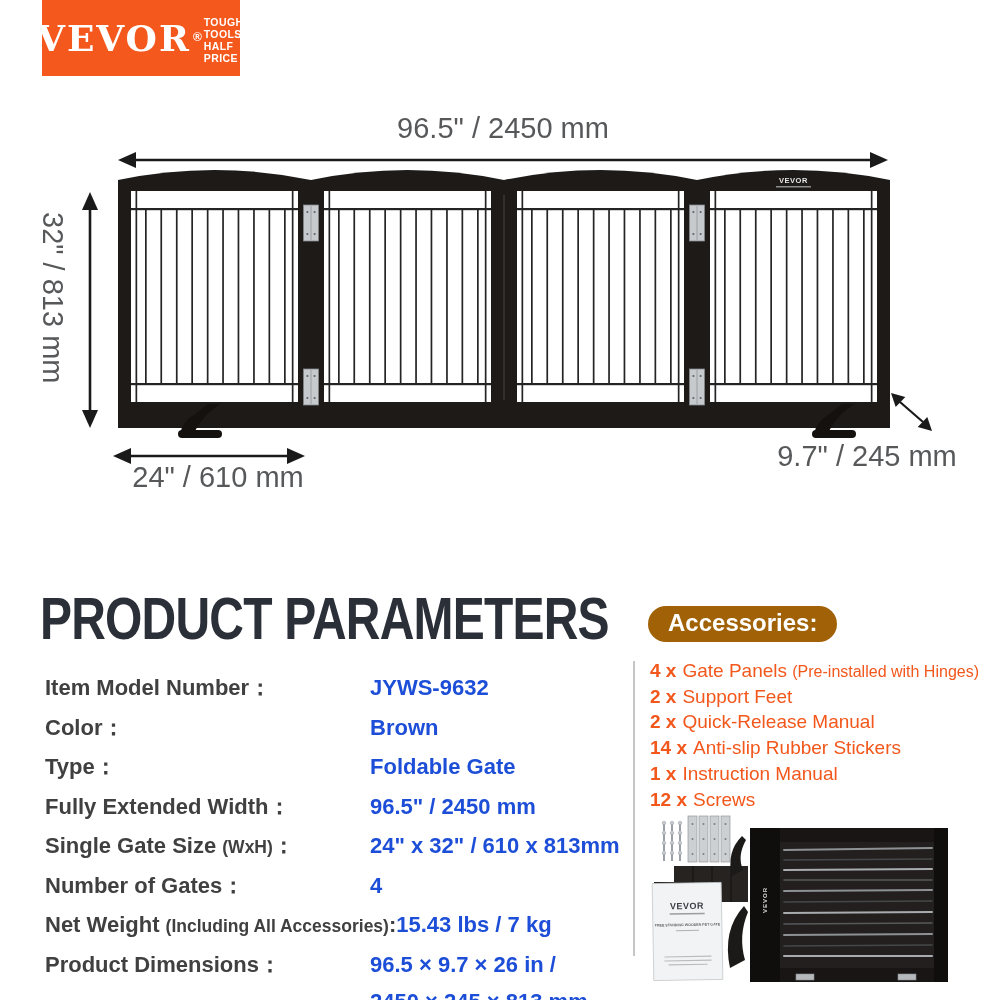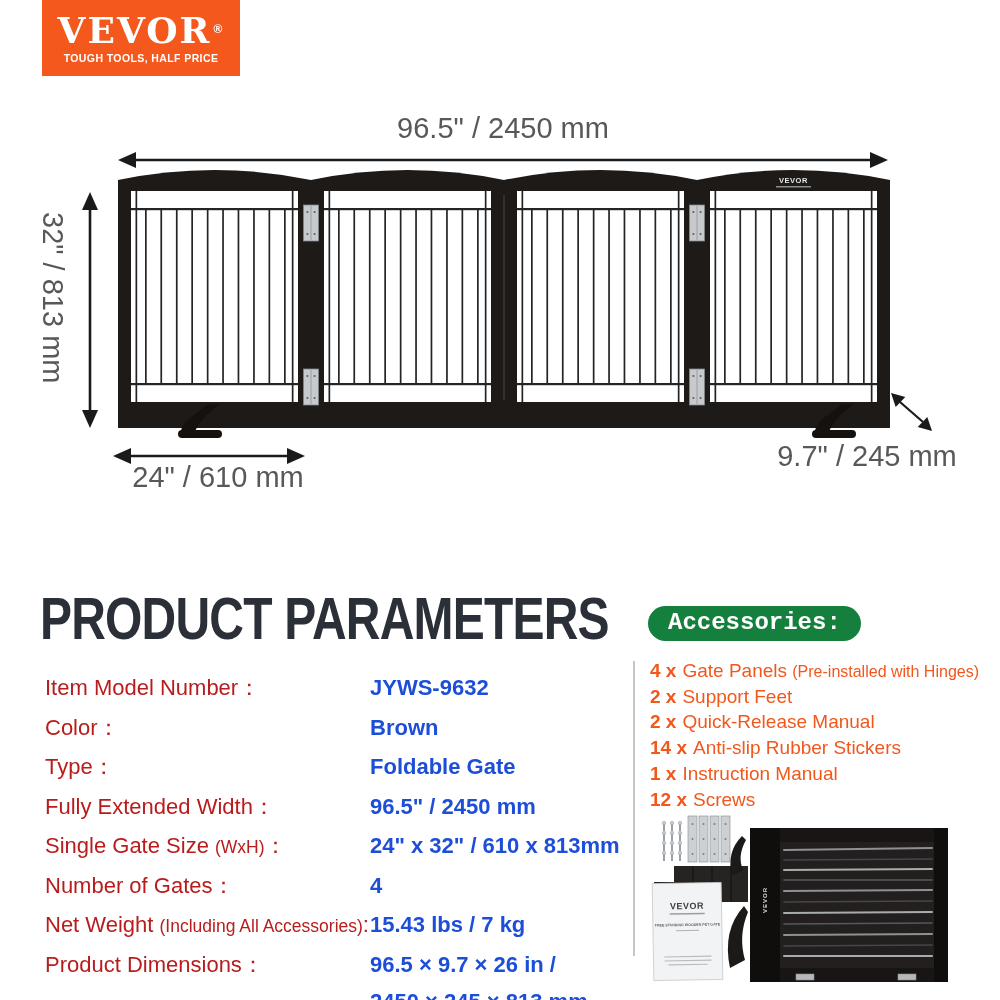--- a/index.html
+++ b/index.html
@@ -2,46 +2,46 @@
 <html><head>
 <meta charset="utf-8">
 <style>
   html,body { margin:0; padding:0; }
   body { width:1000px; height:1000px; background:#ffffff; position:relative; overflow:hidden;
          font-family:"Liberation Sans", sans-serif; }
   .abs { position:absolute; }
 
   
   .logo { left:42px; top:0; width:198px; height:76px; background:#F4581C; color:#fff;
-          display:flex; flex-direction:column; align-items:center; justify-content:center; }
+          display:flex; flex-direction:row; align-items:center; justify-content:center; }
   .logo-main { font-family:"DejaVu Serif", serif; font-weight:bold; font-size:36px;
                letter-spacing:2px; line-height:1; }
   .logo-reg { font-size:12px; vertical-align:10px; font-family:"Liberation Sans",sans-serif; margin-left:2px; }
   .logo-tag { font-size:10.5px; font-weight:bold; letter-spacing:0.4px; margin-top:4px; }
 
   
   .dim { color:#57585A; font-size:29px; text-align:center; white-space:nowrap; }
   .width-label { left:280px; top:112px; width:446px; }
   .height-label { left:36px; top:212px; writing-mode:vertical-rl; }
   .panel-width-label { left:88px; top:461px; width:260px; }
   .depth-label { left:742px; top:440px; width:250px; }
 
   
   .ptitle { left:40px; top:588px; font-size:60px; font-weight:bold; color:#2B2F38;
             letter-spacing:-1px; white-space:nowrap; transform:scaleX(0.8); transform-origin:left top;
             line-height:62px; }
   .params { left:45px; top:669px; width:600px; }
   .prow { display:flex; align-items:baseline; }
-  .plabel { flex:0 0 325px; white-space:nowrap; color:#b91c1c; font-size:22px; line-height:37.5px; }
+  .plabel { flex:0 0 325px; white-space:nowrap; color:#404040; font-size:22px; line-height:37.5px;font-weight:bold; }
   .psmall { font-size:17.5px; }
   .pvalue { font-weight:bold; color:#1d4ed8; font-size:22px; white-space:nowrap; line-height:37.5px; }
 
   
-  .acc-pill { left:648px; top:606px; background:#15803d; color:#fff; font-weight:bold;
-              font-size:24px; padding:3px 20px 5px 20px; border-radius:18px; white-space:nowrap;font-family:Liberation Mono, monospace; }
+  .acc-pill { left:648px; top:606px; background:#a16207; color:#fff; font-weight:bold;
+              font-size:24px; padding:3px 20px 5px 20px; border-radius:18px; white-space:nowrap; }
   .acc-divider { left:633px; top:661px; width:2px; height:295px; background:#c6c6c6; }
   .acc-items { left:650px; top:659px; }
   .aitem { color:#F2571C; font-size:19px; line-height:24.7px; white-space:nowrap; }
   .aqty { font-weight:bold; margin-right:6px; }
   .anote { font-size:16px;margin-top:24px; }
 </style>
 </head>
 <body>
 
 <div class="abs logo">

